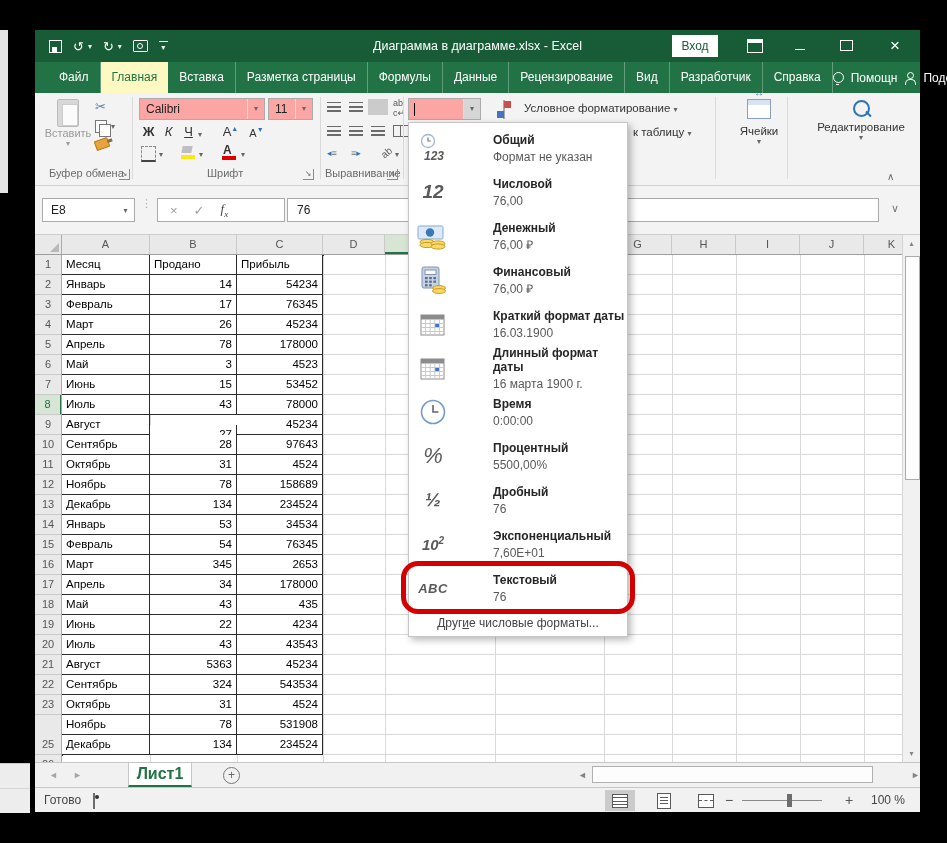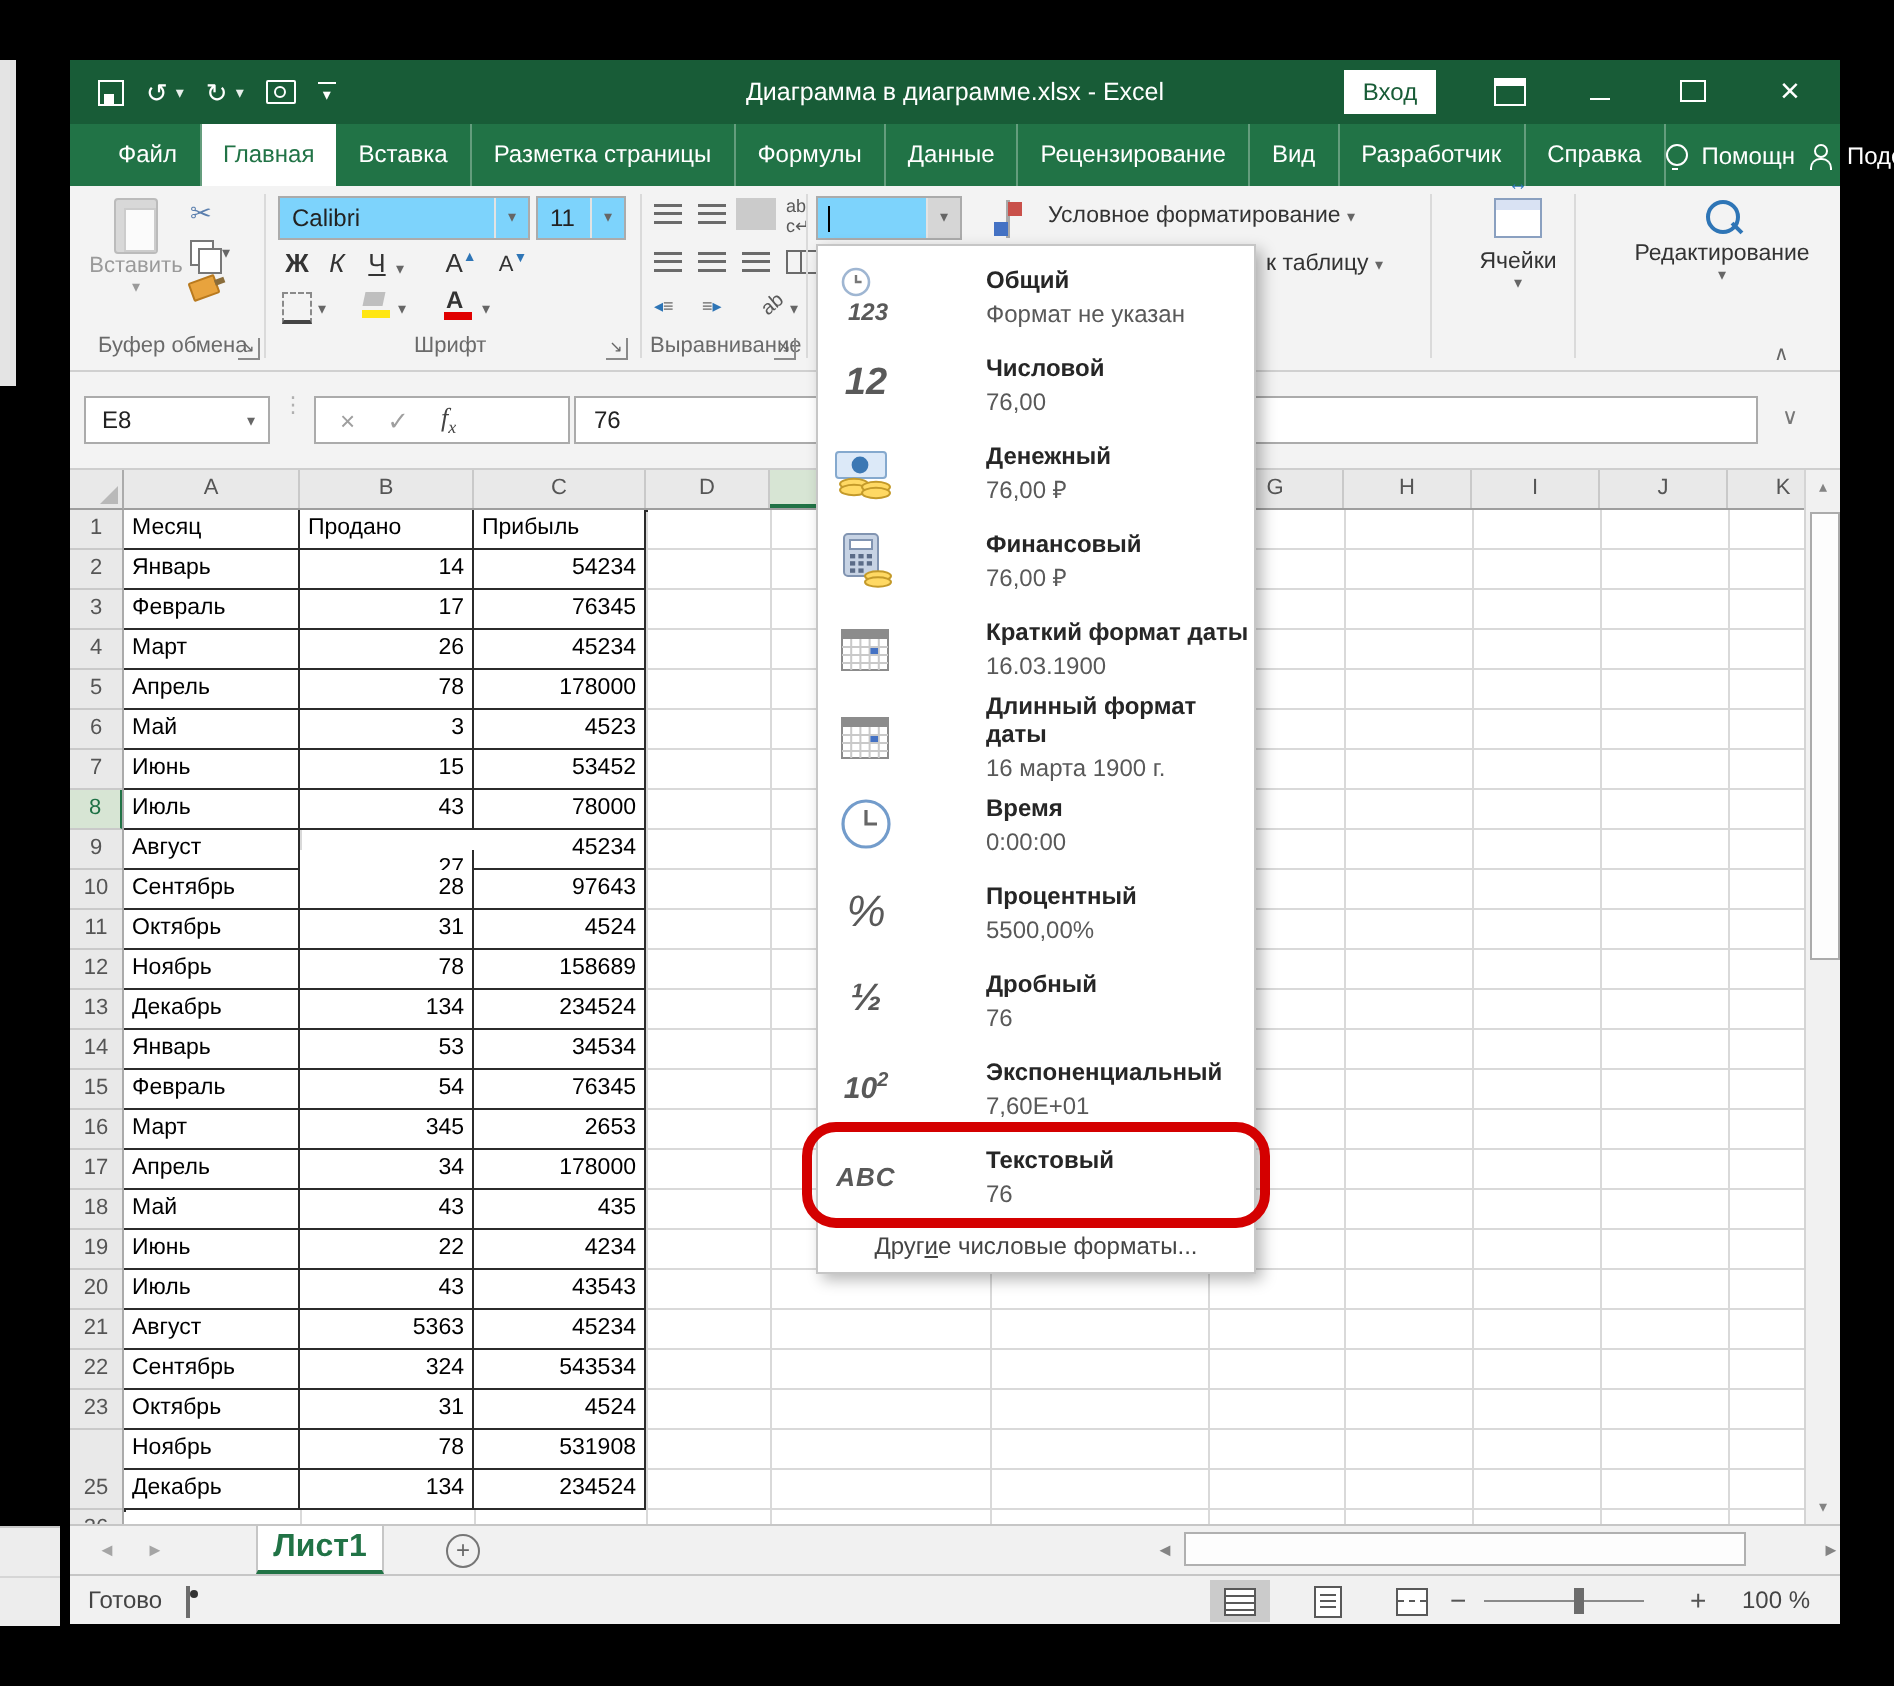--- a/index.html
+++ b/index.html
@@ -30,21 +30,21 @@
   .ico-ribbondisp::after{content:"";position:absolute;left:0;top:0;width:100%;height:3px;background:#fff;}
   .cap-min{left:755px;top:8px;width:20px;height:16px;color:#fff;font-size:13px;text-align:center;}
   .cap-min span{display:inline-block;width:10px;border-bottom:1px solid #fff;height:9px;}
   .cap-max{left:805px;top:10px;width:11px;height:9px;border:1px solid #fff;}
   .cap-close{left:848px;top:4px;width:24px;height:24px;color:#fff;font-size:17px;line-height:24px;text-align:center;}
 
   
   .tabrow{left:0;top:32px;width:885px;height:31px;background:#217346;display:flex;align-items:stretch;color:#fff;font-size:12px;}
   .rtab{padding:0 11px;line-height:31px;border-right:1px solid rgba(255,255,255,.30);cursor:default;white-space:nowrap;}
   .rtab:first-child{margin-left:13px;}
-  .rtab.sel{background:#ffffff;color:#217346;border-right:none;}
+  .rtab.sel{background:#fef9c3;color:#217346;border-right:none;}
   .tabrow-right{margin-left:auto;display:flex;align-items:center;gap:7px;padding-right:8px;white-space:nowrap;}
   .ico-bulb{width:9px;height:9px;border:1.4px solid #fff;border-radius:50%;position:relative;}
   .ico-bulb::after{content:"";position:absolute;left:2px;top:8px;width:3px;height:3px;border-bottom:1.4px solid #fff;}
   .ico-person{width:12px;height:12px;position:relative;}
   .ico-person::before{content:"";position:absolute;left:3px;top:0;width:5px;height:5px;border:1px solid #fff;border-radius:50%;}
   .ico-person::after{content:"";position:absolute;left:1px;top:7px;width:9px;height:5px;border:1px solid #fff;border-bottom:none;border-radius:5px 5px 0 0;}
 
   
   .ribbon{left:0;top:63px;width:885px;height:93px;background:#F3F3F3;border-bottom:1px solid #D0D0D0;box-sizing:border-box;}
   .gsep{position:absolute;top:4px;bottom:6px;width:1px;background:#DADADA;}
@@ -54,21 +54,21 @@
   .ribbon .dd{font-size:8px;color:#666;}
   .paste{left:8px;top:4px;width:50px;height:68px;text-align:center;color:#9a9a9a;font-size:11px;}
   .ico-clip{margin:2px auto 0;width:20px;height:26px;background:#D8D8D8;border:1px solid #BBB;border-radius:2px;position:relative;}
   .ico-clip::after{content:"";position:absolute;left:4px;top:4px;width:14px;height:20px;background:#FBFBFB;border:1px solid #CCC;}
   .clipbtns{left:60px;top:6px;width:34px;display:flex;flex-direction:column;gap:6px;color:#595959;}
   .ico-cut{font-size:13px;color:#5b7fae;}
   .ico-copy{width:10px;height:11px;border:1px solid #777;position:relative;background:#fff;}
   .ico-copy::after{content:"";position:absolute;left:3px;top:3px;width:10px;height:11px;border:1px solid #777;background:#fff;}
   .ico-brush{width:12px;height:8px;background:#E8A33D;border:1px solid #B97A1E;border-radius:1px;transform:rotate(-20deg);position:relative;}
   .ico-brush::after{content:"";position:absolute;right:-5px;top:2px;width:5px;height:3px;background:#8a6d3b;}
-  .combo{position:absolute;background:#7dd3fc;border:1px solid #ABABAB;font-size:12px;color:#222;display:flex;align-items:center;box-sizing:border-box;}
+  .combo{position:absolute;background:#fca5a5;border:1px solid #ABABAB;font-size:12px;color:#222;display:flex;align-items:center;box-sizing:border-box;}
   .combo .cv{flex:1;padding-left:6px;}
   .combo .ca{width:16px;text-align:center;font-size:8px;color:#666;border-left:1px solid #E3E3E3;align-self:stretch;line-height:20px;}
   .fbtn{position:absolute;font-size:13px;color:#333;width:19px;text-align:center;}
   .bars{width:14px;height:10px;background:repeating-linear-gradient(#6a6a6a 0 1.5px,transparent 1.5px 4.2px);}
   .pressed{background:#CBCBCB;outline:3px solid #CBCBCB;}
   .num-combo-btn{background:#D6D6D6;}
   .cf-icon{width:14px;height:14px;position:relative;background:#fff;border:1px solid #A9A9A9;}
   .cf-icon::before{content:"";position:absolute;left:0;top:0;width:7px;height:7px;background:#C9504A;}
   .cf-icon::after{content:"";position:absolute;right:0;bottom:0;width:7px;height:7px;background:#4472C4;}
   .bigbtn{position:absolute;top:4px;width:64px;text-align:center;font-size:11.5px;color:#333;}

